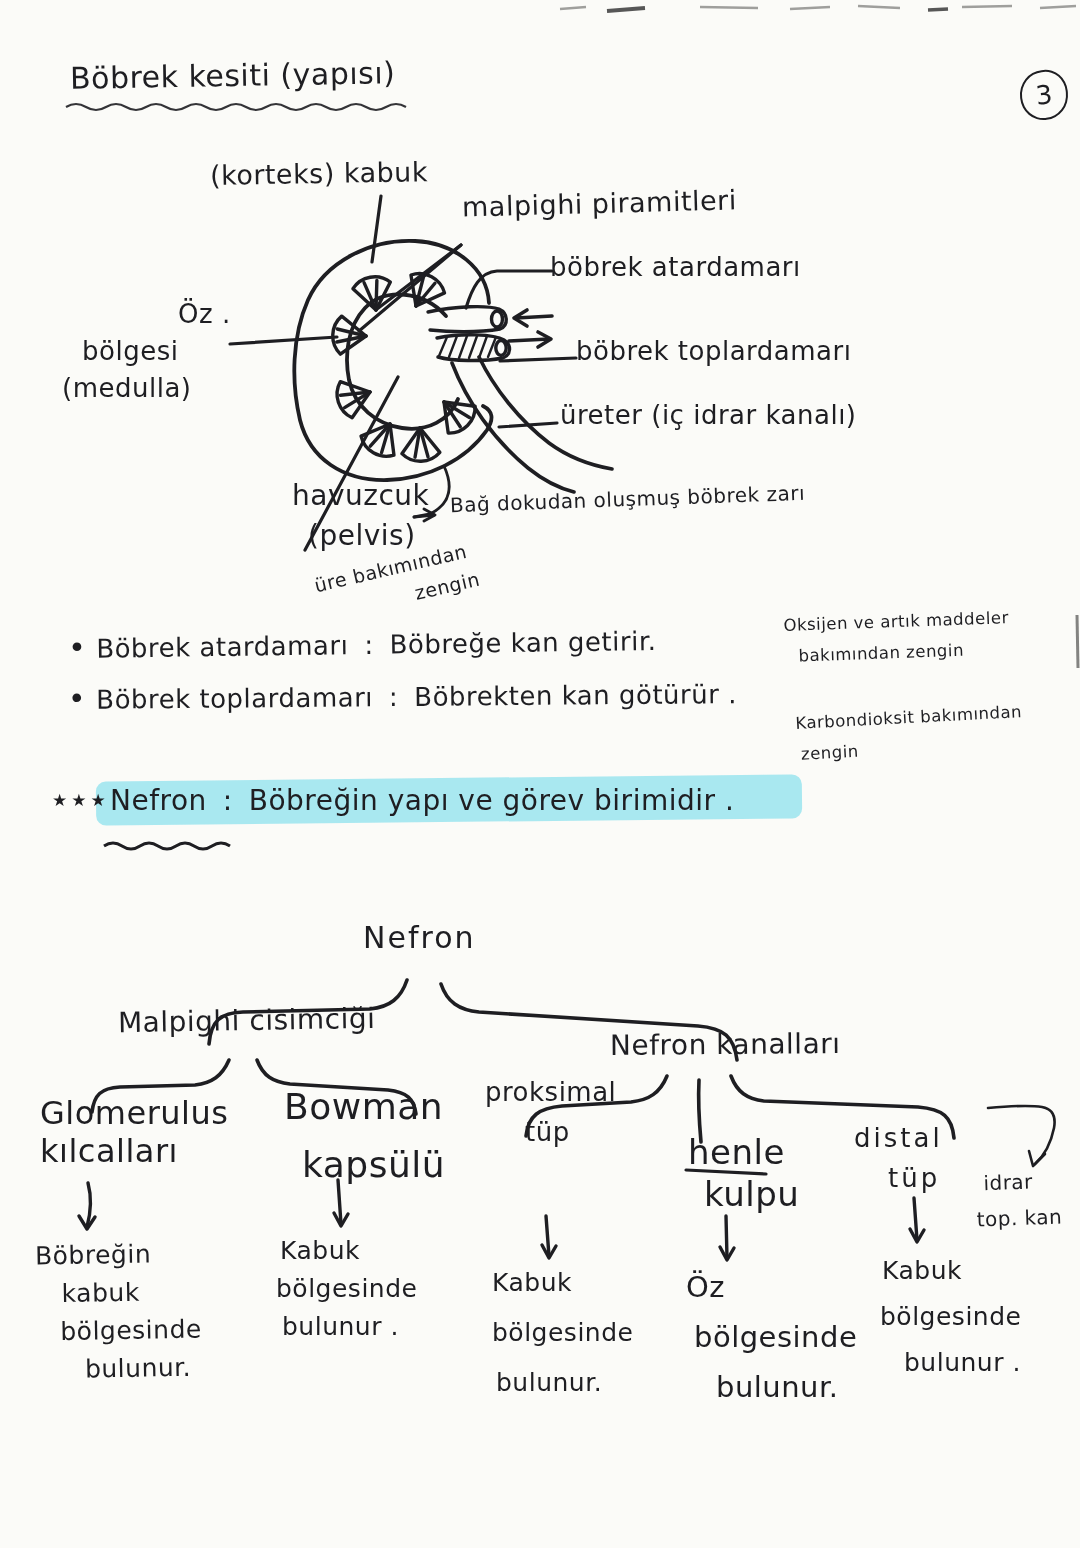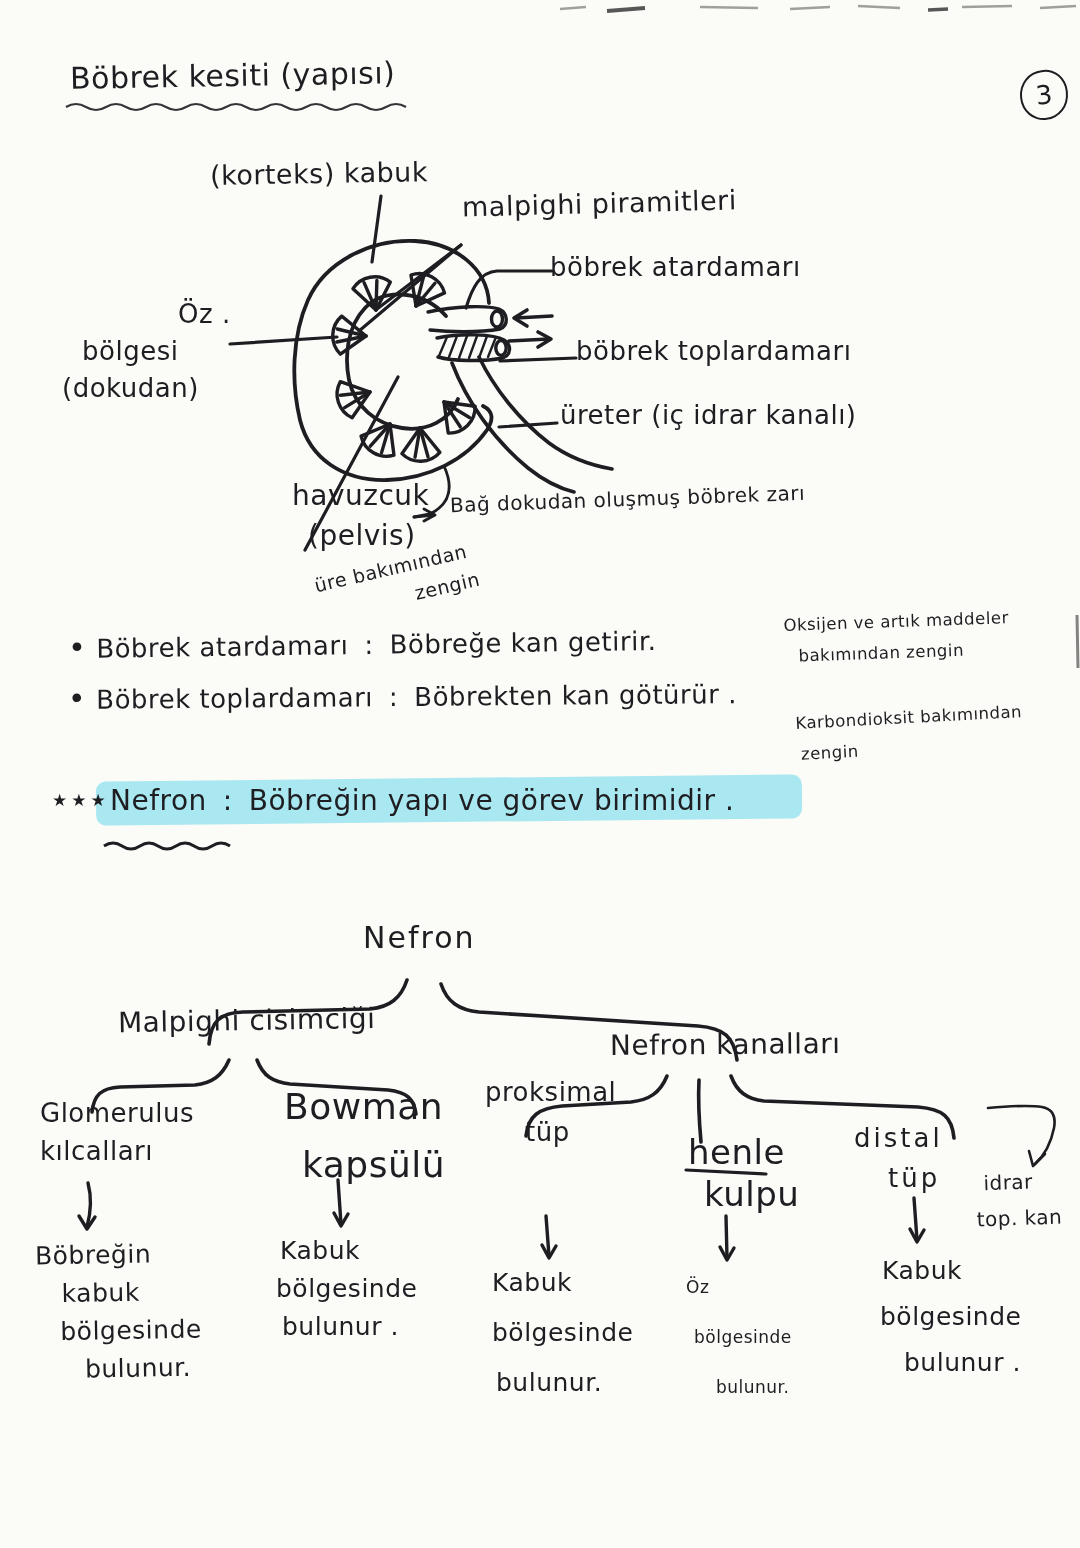--- a/index.html
+++ b/index.html
@@ -156,21 +156,21 @@
     <span>3</span>
   </div>
 
   <div class="hw" style="left:210px;top:158px;font-size:27px;transform:rotate(-1deg);">(korteks) kabuk</div>
   <div class="hw" style="left:462px;top:188px;font-size:27px;transform:rotate(-1.5deg);">malpighi piramitleri</div>
   <div class="hw" style="left:550px;top:252px;font-size:26px;">böbrek atardamarı</div>
 
   <div class="hw block" style="left:62px;top:296px;font-size:26px;line-height:37px;">
     <span style="margin-left:116px;">Öz .</span>
     <span style="margin-left:20px;">bölgesi</span>
-    <span>(dokudan)</span>
+    <span>(medulla)</span>
   </div>
 
   <div class="hw" style="left:576px;top:336px;font-size:26px;">böbrek toplardamarı</div>
   <div class="hw" style="left:560px;top:400px;font-size:26px;">üreter (iç idrar kanalı)</div>
 
   <div class="hw block" style="left:292px;top:476px;font-size:28px;line-height:40px;">
     <span>havuzcuk</span>
     <span style="margin-left:16px;">(pelvis)</span>
   </div>
 
@@ -201,21 +201,21 @@
   <div class="hw" style="left:52px;top:790px;font-size:17px;letter-spacing:4px;">★★★</div>
   <div class="hw" style="left:110px;top:784px;font-size:28px;">
     <span style="margin-right:16px;">Nefron</span><span style="margin-right:16px;">:</span><span>Böbreğin yapı ve görev birimidir .</span>
   </div>
 
   <div class="hw" style="left:363px;top:920px;font-size:30px;letter-spacing:2px;">Nefron</div>
 
   <div class="hw" style="left:118px;top:1004px;font-size:28px;transform:rotate(-1deg);">Malpighi cisimciği</div>
   <div class="hw" style="left:610px;top:1028px;font-size:28px;transform:rotate(-0.5deg);">Nefron kanalları</div>
 
-  <div class="hw block" style="left:40px;top:1094px;font-size:26px;line-height:38px;">
+  <div class="hw block" style="left:40px;top:1094px;font-size:32px;line-height:38px;">
     <span>Glomerulus</span>
     <span>kılcalları</span>
   </div>
   <div class="hw block" style="left:36px;top:1236px;font-size:25px;line-height:38px;transform:rotate(-1deg);">
     <span>Böbreğin</span>
     <span style="margin-left:26px;">kabuk</span>
     <span style="margin-left:24px;">bölgesinde</span>
     <span style="margin-left:48px;">bulunur.</span>
   </div>
 
@@ -236,21 +236,21 @@
   <div class="hw block" style="left:490px;top:1258px;font-size:25px;line-height:50px;">
     <span style="margin-left:2px;">Kabuk</span>
     <span style="margin-left:2px;">bölgesinde</span>
     <span style="margin-left:6px;">bulunur.</span>
   </div>
 
   <div class="hw block" style="left:688px;top:1134px;font-size:34px;line-height:36px;">
     <span>henle</span>
     <span style="margin-left:16px;margin-top:6px;">kulpu</span>
   </div>
-  <div class="hw block" style="left:684px;top:1262px;font-size:17px;line-height:50px;">
+  <div class="hw block" style="left:684px;top:1262px;font-size:29px;line-height:50px;">
     <span style="margin-left:2px;">Öz</span>
     <span style="margin-left:10px;">bölgesinde</span>
     <span style="margin-left:32px;">bulunur.</span>
   </div>
 
   <div class="hw block" style="left:854px;top:1118px;font-size:26px;line-height:40px;letter-spacing:3px;">
     <span>distal</span>
     <span style="margin-left:34px;">tüp</span>
   </div>
   <div class="hw block" style="left:876px;top:1248px;font-size:25px;line-height:46px;">

